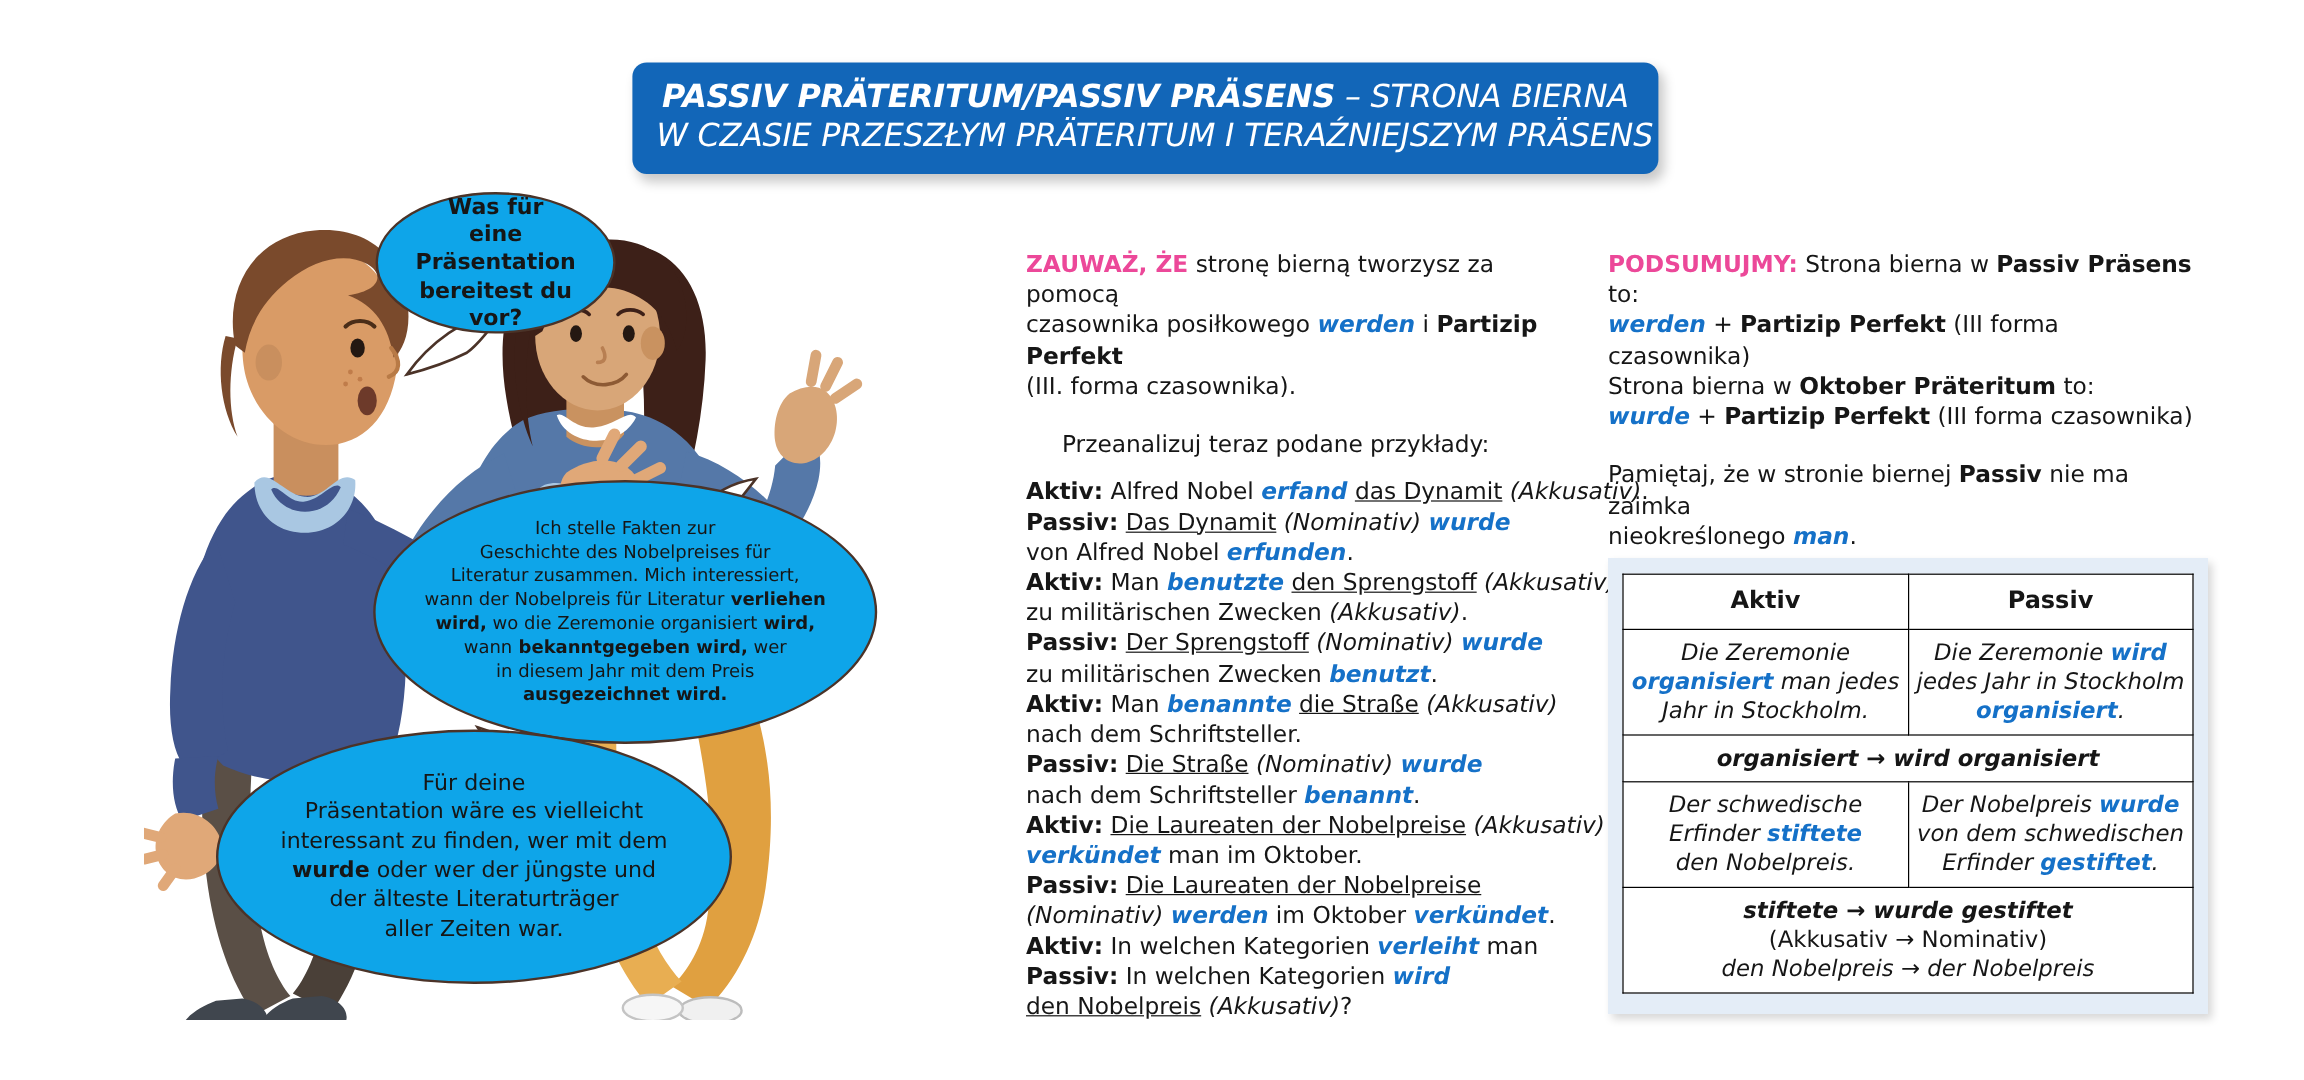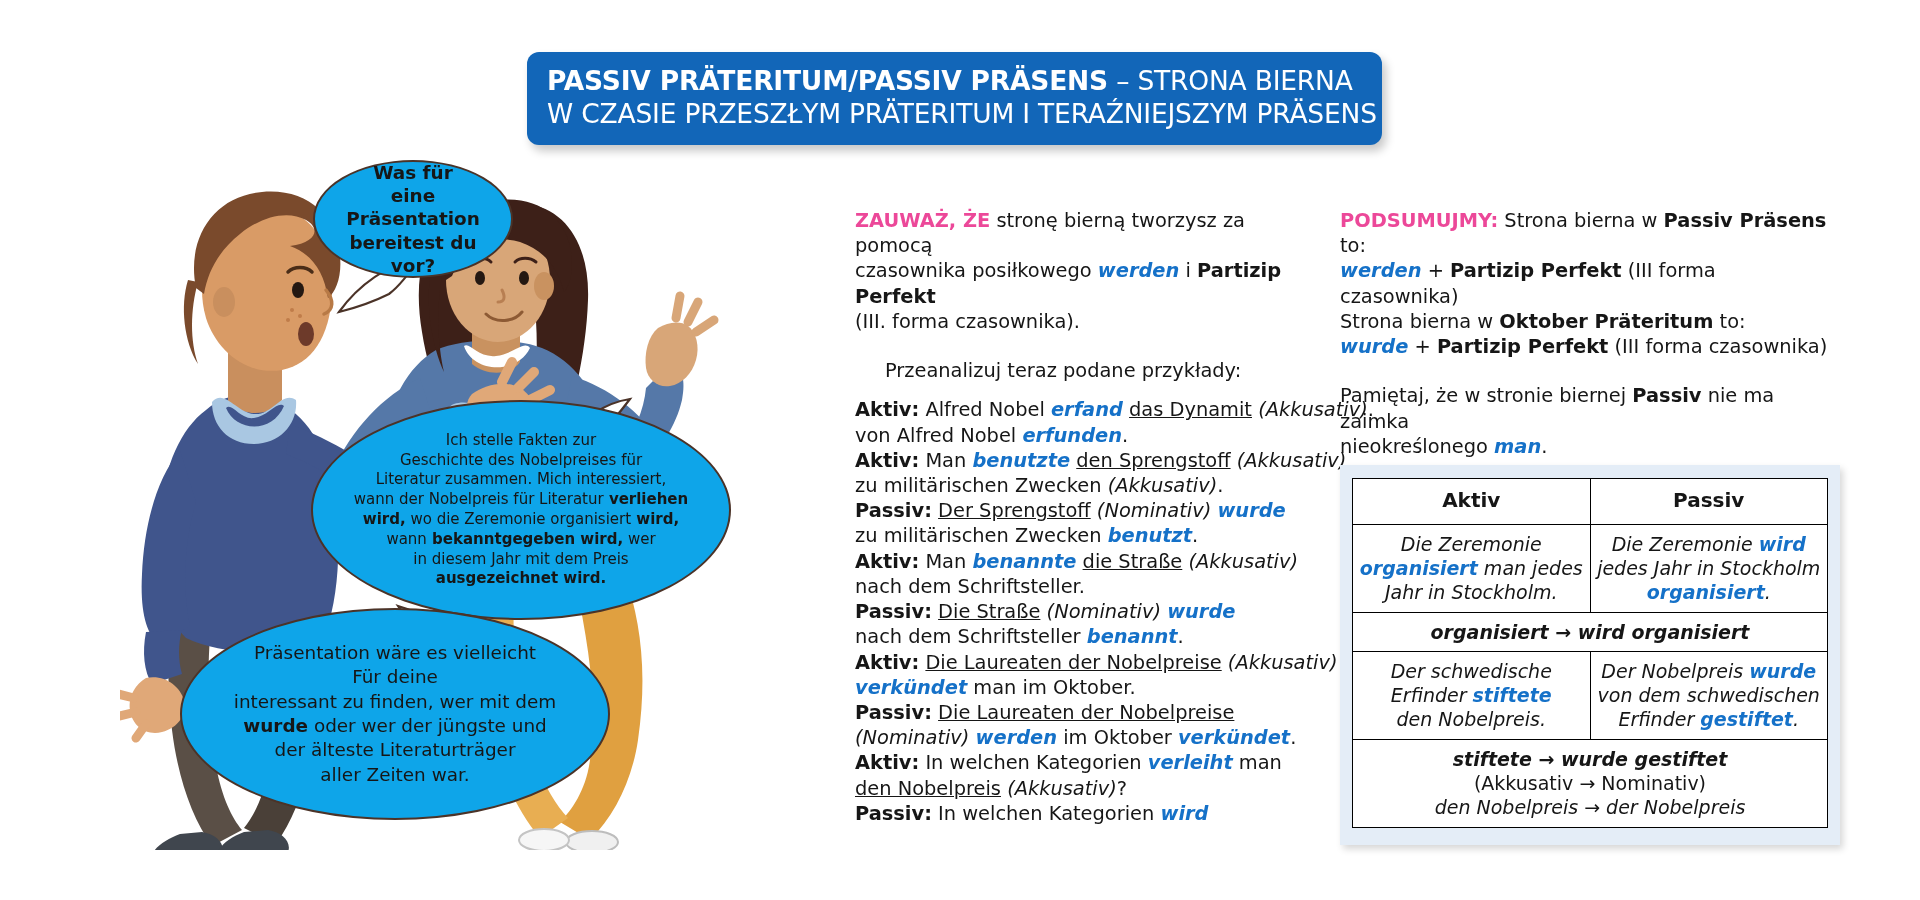--- a/index.html
+++ b/index.html
@@ -19,22 +19,23 @@
   
   #banner {
     position: absolute;
     left: 527px;
     top: 52px;
     width: 855px;
     box-sizing: border-box;
     background: #1266b8;
     border-radius: 12px;
     padding: 12px 20px 14px 20px;
-    text-align: left;
+    text-align: center;
     box-shadow: 4px 6px 10px rgba(0,0,0,0.22);
+    font-style: italic;
   }
   #banner .line {
     color: #ffffff;
     font-size: 26.5px;
     line-height: 1.26;
     letter-spacing: -0.2px;
     white-space: nowrap;
   }
   #banner .b { font-weight: bold; }
   #banner .n { font-weight: normal; }
@@ -286,22 +287,22 @@
       <div><span>wann</span><span> der</span><span> Nobelpreis</span><span> für</span><span> Literatur</span><span style="font-weight: bold;"> verliehen</span></div>
       <div><span style="font-weight: bold;">wird,</span><span> wo</span><span> die</span><span> Zeremonie</span><span> organisiert</span><span style="font-weight: bold;"> wird,</span></div>
       <div><span>wann</span><span style="font-weight: bold;"> bekanntgegeben</span><span style="font-weight: bold;"> wird,</span><span> wer</span></div>
       <div><span>in</span><span> diesem</span><span> Jahr</span><span> mit</span><span> dem</span><span> Preis</span></div>
       <div><span style="font-weight: bold;">ausgezeichnet</span><span style="font-weight: bold;"> wird.</span></div>
     </div>
 </div>
 
 <div class="bubble" id="bubble3">
   <div class="txt" id="b3text">
+      <div><span>Für</span><span> deine</span></div>
       <div><span>Präsentation</span><span> wäre</span><span> es</span><span> vielleicht</span></div>
-      <div><span>Für</span><span> deine</span></div>
       <div><span>interessant</span><span> zu</span><span> finden,</span><span> wer</span><span> mit</span><span> dem</span></div>
       <div><span style="font-weight: bold;">wurde</span><span> oder</span><span> wer</span><span> der</span><span> jüngste</span><span> und</span></div>
       <div><span>der</span><span> älteste</span><span> Literaturträger</span></div>
       <div><span>aller</span><span> Zeiten</span><span> war.</span></div>
     </div>
 </div>
 
 <div id="banner">
   <div class="line">
     <span class="b">PASSIV PRÄTERITUM/PASSIV PRÄSENS</span><span class="n"> – STRONA BIERNA</span>
@@ -321,36 +322,37 @@
   </div>
 
   <div class="spacer-sm"></div>
 
   <div class="indent">Przeanalizuj teraz podane przykłady:</div>
 
   <div class="spacer-xs"></div>
 
   <div class="examples" id="examples-list">
       <div class="ex-line"><span class="bold">Aktiv:</span><span> Alfred Nobel </span><span class="blue">erfand</span><span> </span><span class="ul">das Dynamit</span><span class="ital"> (Akkusativ)</span><span>.</span></div>
+      <div class="ex-line"><span class="bold">Passiv:</span><span> </span><span class="ul">Das Dynamit</span><span class="ital"> (Nominativ) </span><span class="blue">wurde</span></div>
       <div class="ex-line"><span>von Alfred Nobel </span><span class="blue">erfunden</span><span>.</span></div>
       <div class="ex-line"><span class="bold">Aktiv:</span><span> Man </span><span class="blue">benutzte</span><span> </span><span class="ul">den Sprengstoff</span><span class="ital"> (Akkusativ)</span></div>
       <div class="ex-line"><span>zu militärischen Zwecken </span><span class="ital">(Akkusativ)</span><span>.</span></div>
       <div class="ex-line"><span class="bold">Passiv:</span><span> </span><span class="ul">Der Sprengstoff</span><span class="ital"> (Nominativ) </span><span class="blue">wurde</span></div>
       <div class="ex-line"><span>zu militärischen Zwecken </span><span class="blue">benutzt</span><span>.</span></div>
       <div class="ex-line"><span class="bold">Aktiv:</span><span> Man </span><span class="blue">benannte</span><span> </span><span class="ul">die Straße</span><span class="ital"> (Akkusativ)</span></div>
       <div class="ex-line"><span>nach dem Schriftsteller.</span></div>
       <div class="ex-line"><span class="bold">Passiv:</span><span> </span><span class="ul">Die Straße</span><span class="ital"> (Nominativ) </span><span class="blue">wurde</span></div>
       <div class="ex-line"><span>nach dem Schriftsteller </span><span class="blue">benannt</span><span>.</span></div>
       <div class="ex-line"><span class="bold">Aktiv:</span><span> </span><span class="ul">Die Laureaten der Nobelpreise</span><span class="ital"> (Akkusativ)</span></div>
       <div class="ex-line"><span class="blue">verkündet</span><span> man im Oktober.</span></div>
       <div class="ex-line"><span class="bold">Passiv:</span><span> </span><span class="ul">Die Laureaten der Nobelpreise</span></div>
       <div class="ex-line"><span class="ital">(Nominativ) </span><span class="blue">werden</span><span> im Oktober </span><span class="blue">verkündet</span><span>.</span></div>
       <div class="ex-line"><span class="bold">Aktiv:</span><span> In welchen Kategorien </span><span class="blue">verleiht</span><span> man</span></div>
+      <div class="ex-line"><span class="bold">Passiv:</span><span> In welchen Kategorien </span><span class="blue">wird</span></div>
       <div class="ex-line"><span class="ul">den Nobelpreis</span><span class="ital"> (Akkusativ)</span><span>?</span></div>
-      <div class="ex-line"><span class="bold">Passiv:</span><span> In welchen Kategorien </span><span class="blue">wird</span></div>
     </div>
 </div>
 
 <div class="col" id="col-right">
   <div class="para">
     <div>
       <span class="purple">PODSUMUJMY:</span><span> Strona bierna w </span><span class="bold">Passiv Präsens</span><span> to:</span>
     </div>
     <div>
       <span class="blue">werden</span><span> + </span><span class="bold">Partizip Perfekt</span><span> (III forma czasownika)</span>

